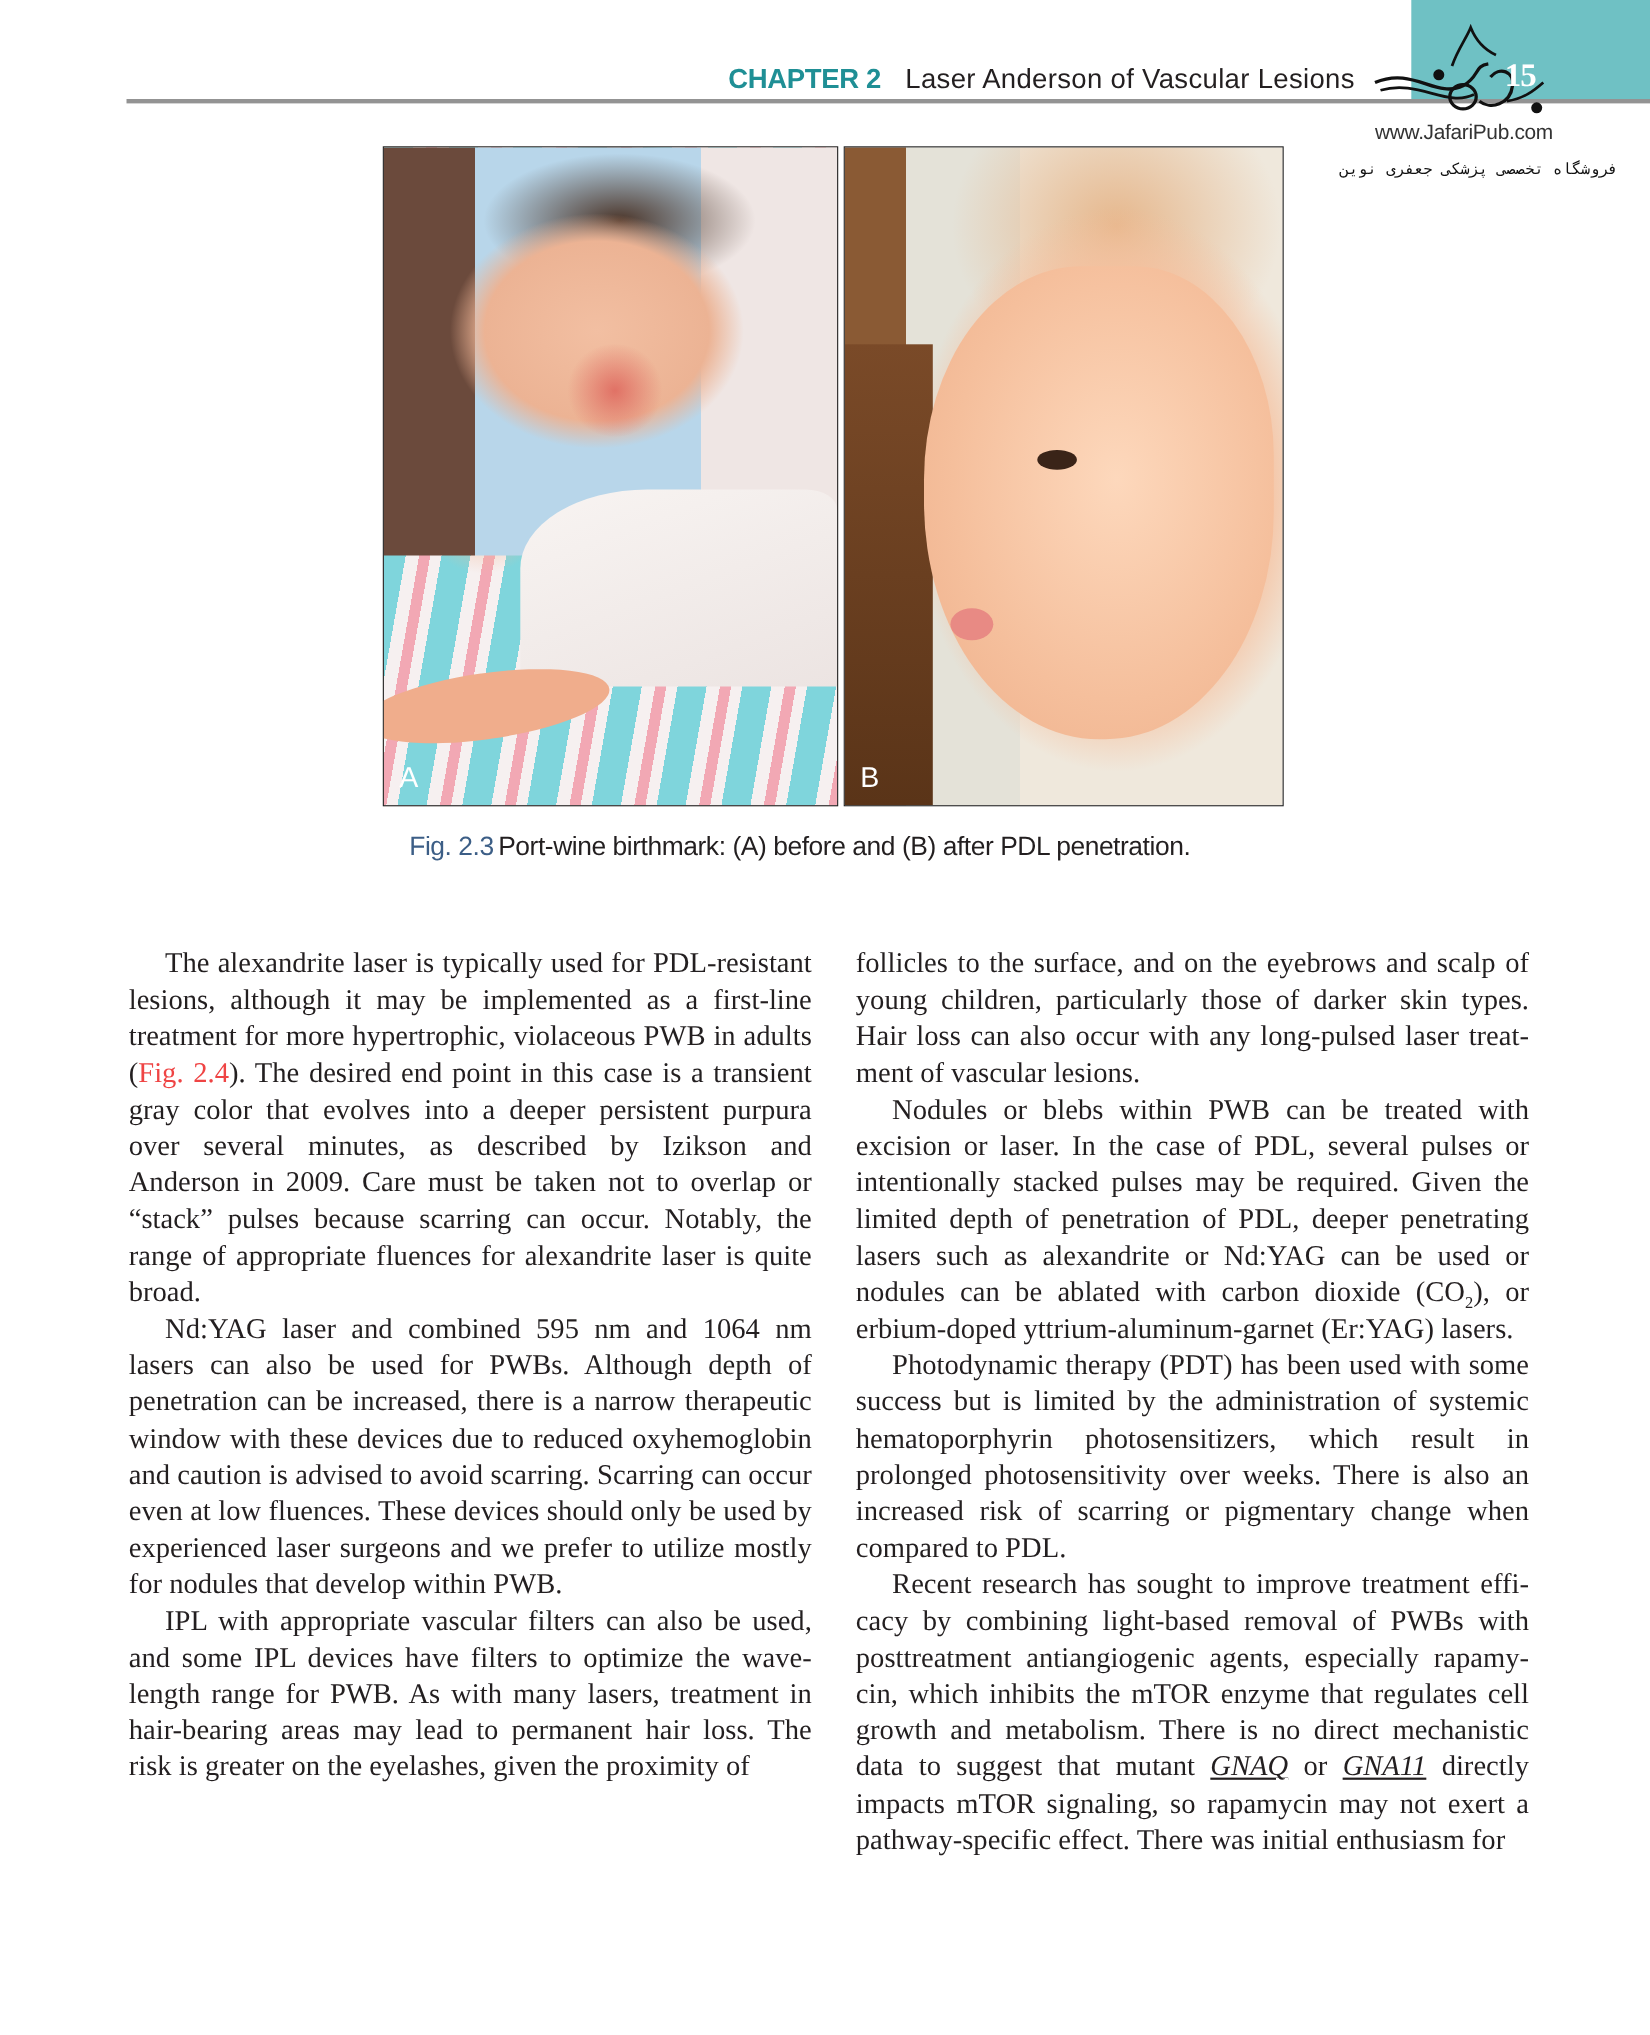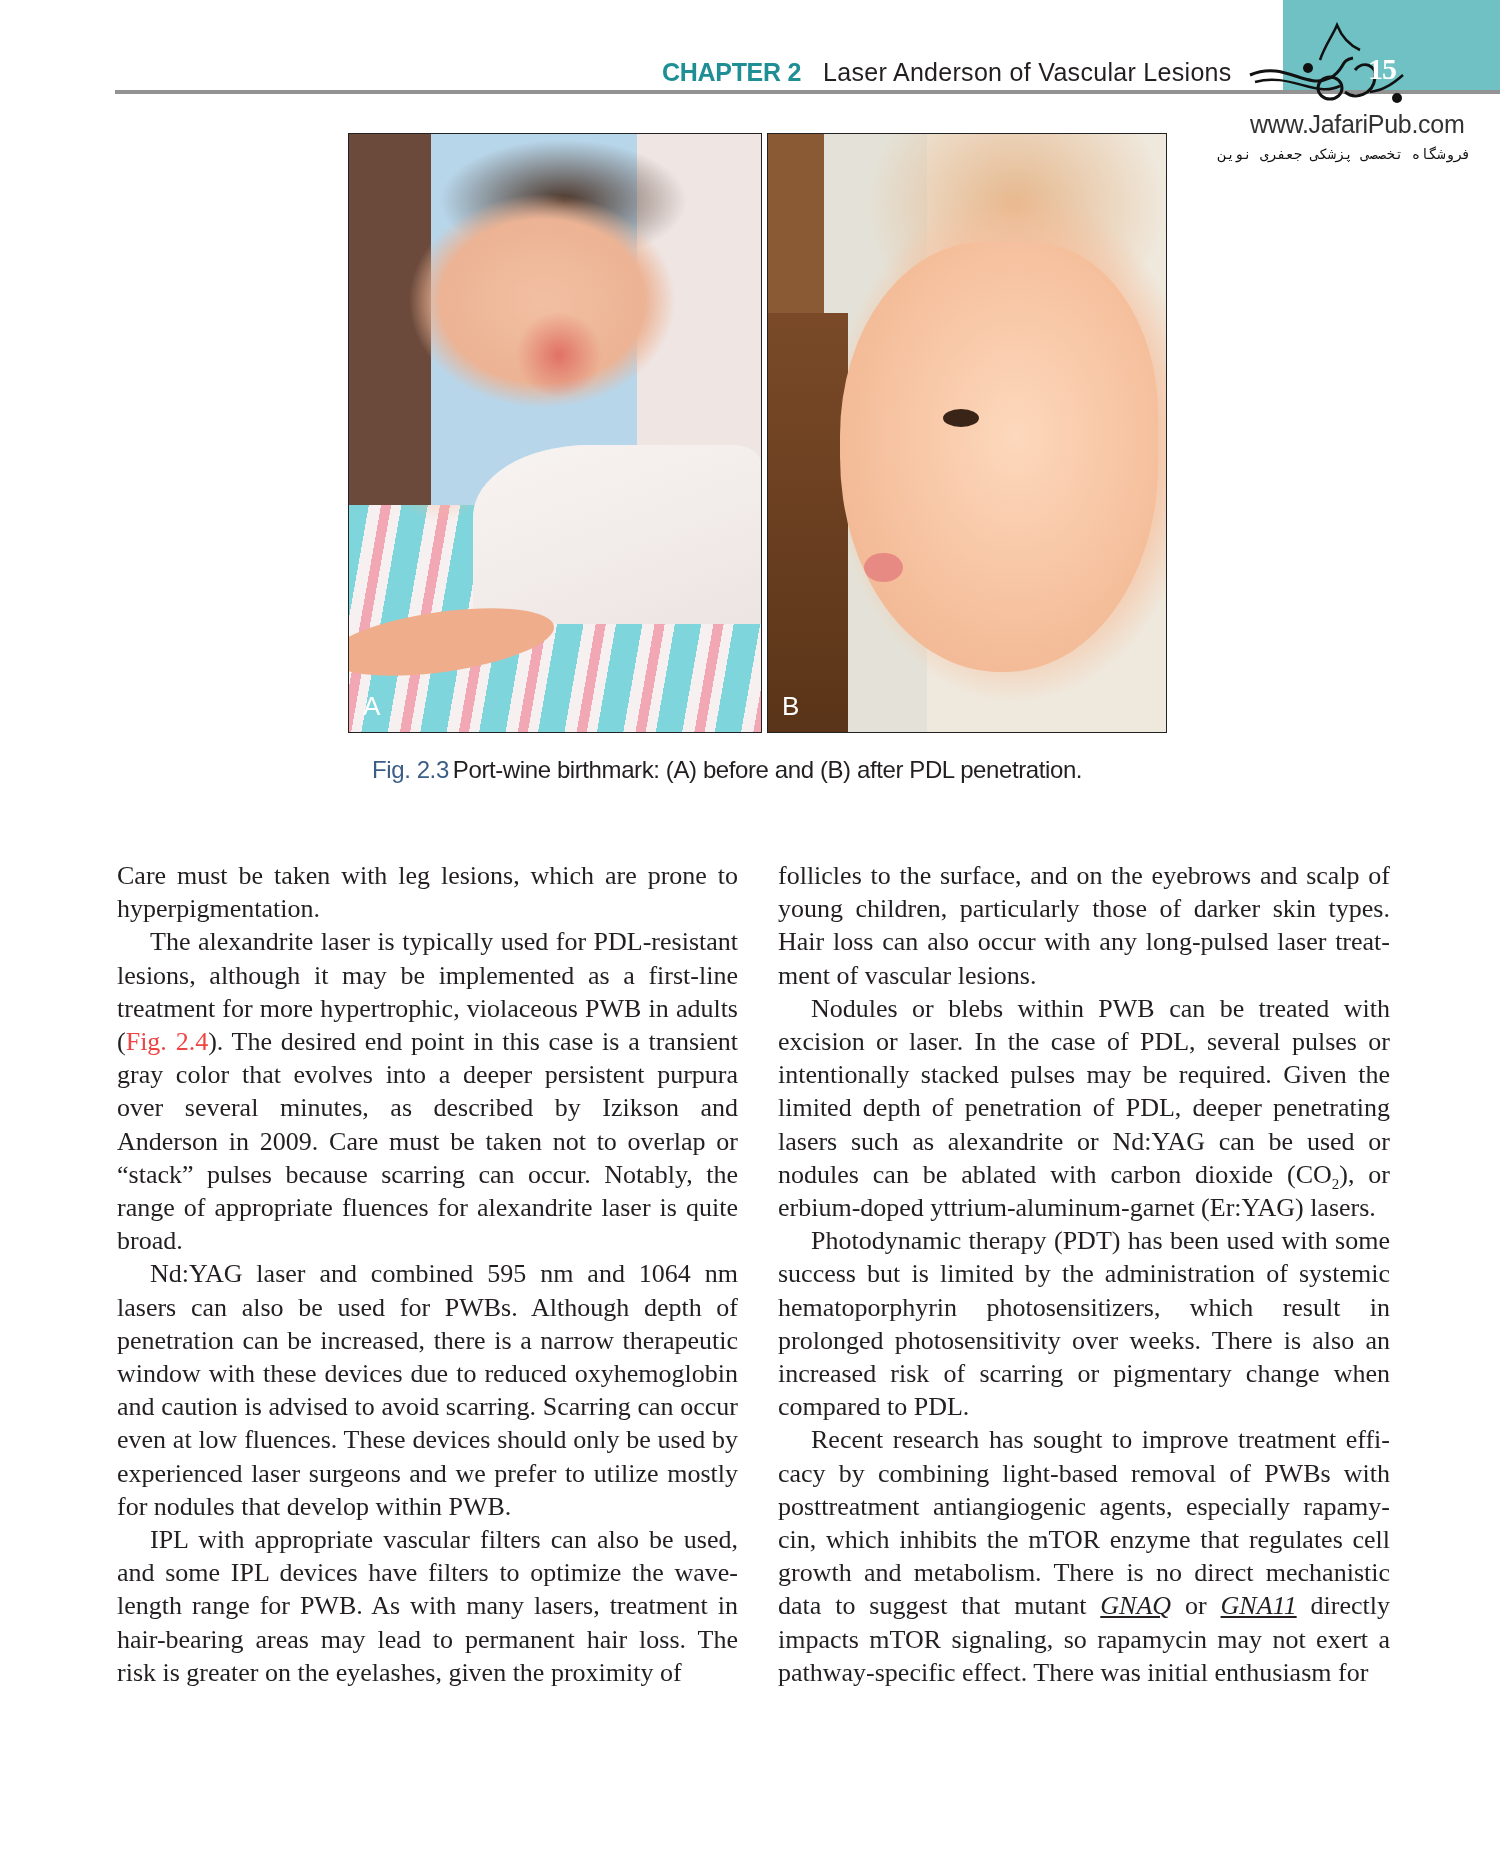--- a/index.html
+++ b/index.html
@@ -37,21 +37,21 @@
       color: #1f8f95; font-weight: bold; margin-right: 22px;
       letter-spacing: -0.3px;
     }
     .chapter-title { color: #231f20; letter-spacing: 0.3px; }
 
     .logo {
       position: absolute; left: 1245px; top: 20px; width: 180px; height: 90px;
     }
     .logo-url {
       position: absolute; left: 1250px; top: 110px;
-      font-family: "Liberation Sans", sans-serif; font-size: 25px; color: #333;
+      font-family: "Liberation Sans", sans-serif; font-size: 19px; color: #333;
       letter-spacing: -0.3px;
     }
     .logo-persian {
       position: absolute; left: 1218px; top: 146px;
       font-family: Liberation Mono, monospace; font-size: 14px; color: #111;
       direction: rtl; white-space: nowrap;
     }
 
     .photo {
       position: absolute; top: 133px; height: 600px;
@@ -179,21 +179,20 @@
   <div class="eye"></div>
   <div class="lips"></div>
   <span class="photo-label">B</span>
 </div>
 
 <div class="caption">
   <span class="caption-label">Fig. 2.3</span><span>Port-wine birthmark: (A) before and (B) after PDL penetration.</span>
 </div>
 
 <div class="column col-left" id="col-left">
-    <p class="no-indent"><span>Care must be taken with leg lesions, which are prone to hyperpigmentation.</span></p>
     <p><span>The alexandrite laser is typically used for PDL-resistant lesions, although it may be implemented as a first-line treatment for more hypertrophic, violaceous PWB in adults (</span><a class="fig-link">Fig. 2.4</a><span>). The desired end point in this case is a transient gray color that evolves into a deeper persistent purpura over several minutes, as described by Izikson and Anderson in 2009. Care must be taken not to overlap or “stack” pulses because scarring can occur. Notably, the range of appropriate fluences for alexan­drite laser is quite broad.</span></p>
     <p><span>Nd:YAG laser and combined 595 nm and 1064 nm lasers can also be used for PWBs. Although depth of penetration can be increased, there is a narrow thera­peutic window with these devices due to reduced oxy­hemoglobin and caution is advised to avoid scarring. Scarring can occur even at low fluences. These devices should only be used by experienced laser surgeons and we prefer to utilize mostly for nodules that develop within PWB.</span></p>
     <p><span>IPL with appropriate vascular filters can also be used, and some IPL devices have filters to optimize the wave­length range for PWB. As with many lasers, treatment in hair-bearing areas may lead to permanent hair loss. The risk is greater on the eyelashes, given the proximity of</span></p>
   </div>
 <div class="column col-right" id="col-right">
     <p class="no-indent"><span>follicles to the surface, and on the eyebrows and scalp of young children, particularly those of darker skin types. Hair loss can also occur with any long-pulsed laser treat­ment of vascular lesions.</span></p>
     <p><span>Nodules or blebs within PWB can be treated with excision or laser. In the case of PDL, several pulses or intentionally stacked pulses may be required. Given the limited depth of penetration of PDL, deeper penetrat­ing lasers such as alexandrite or Nd:YAG can be used or nodules can be ablated with carbon dioxide (CO</span><sub>2</sub><span>), or erbium-doped yttrium-aluminum-garnet (Er:YAG) lasers.</span></p>
     <p><span>Photodynamic therapy (PDT) has been used with some success but is limited by the administration of systemic hematoporphyrin photosensitizers, which result in prolonged photosensitivity over weeks. There is also an increased risk of scarring or pigmentary change when compared to PDL.</span></p>
     <p><span>Recent research has sought to improve treatment effi­cacy by combining light-based removal of PWBs with posttreatment antiangiogenic agents, especially rapamy­cin, which inhibits the mTOR enzyme that regulates cell growth and metabolism. There is no direct mechanistic data to suggest that mutant </span><em>GNAQ</em><span> or </span><em>GNA11</em><span> directly impacts mTOR signaling, so rapamycin may not exert a pathway-specific effect. There was initial enthusiasm for</span></p>
   </div>

